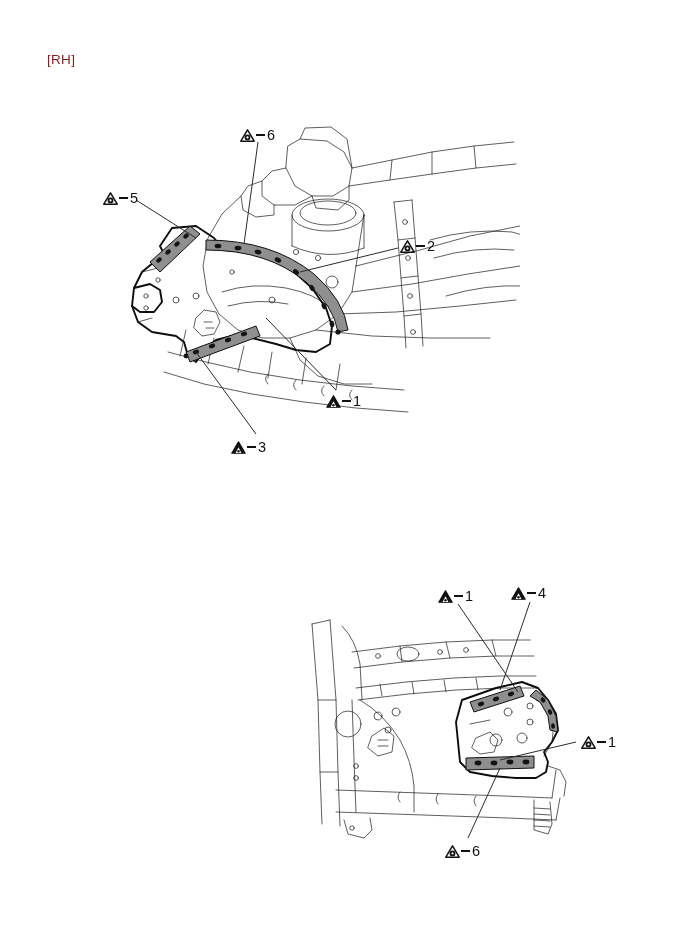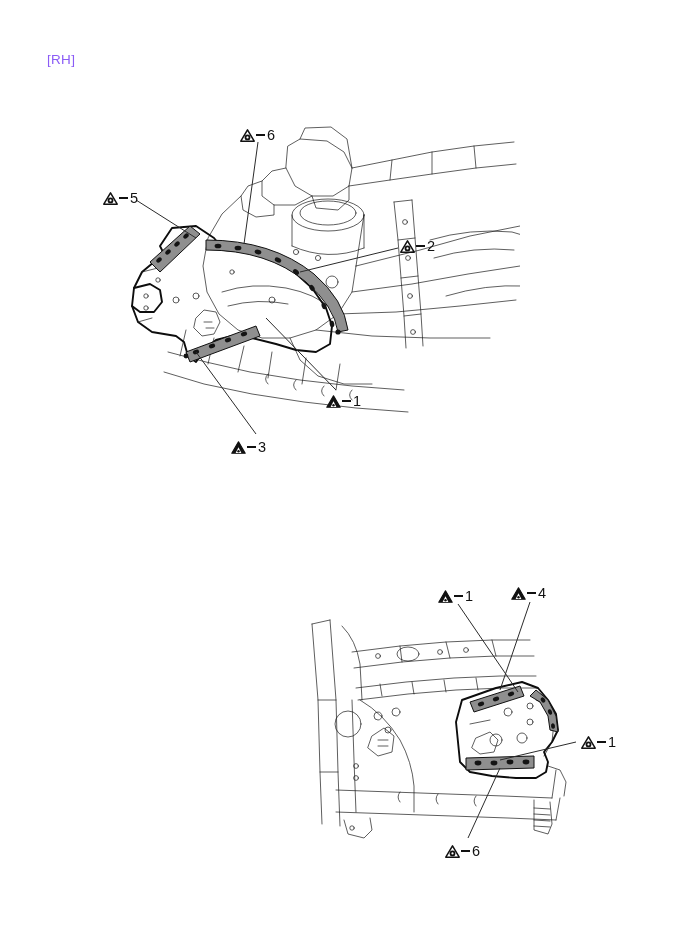--- a/index.html
+++ b/index.html
@@ -22,21 +22,21 @@
     width: 688px;
     height: 949px;
     background: #fff;
   }
   .side-label {
     position: absolute;
     left: 47px;
     top: 52px;
     font-size: 13.5px;
     letter-spacing: 0.3px;
-    color: #8b5cf6;
+    color: #7f1d1d;
     white-space: nowrap;
   }
   .fig {
     position: absolute;
     left: 0; top: 0;
     width: 688px;
     height: 949px;
     pointer-events: none;
   }
   .callout {

